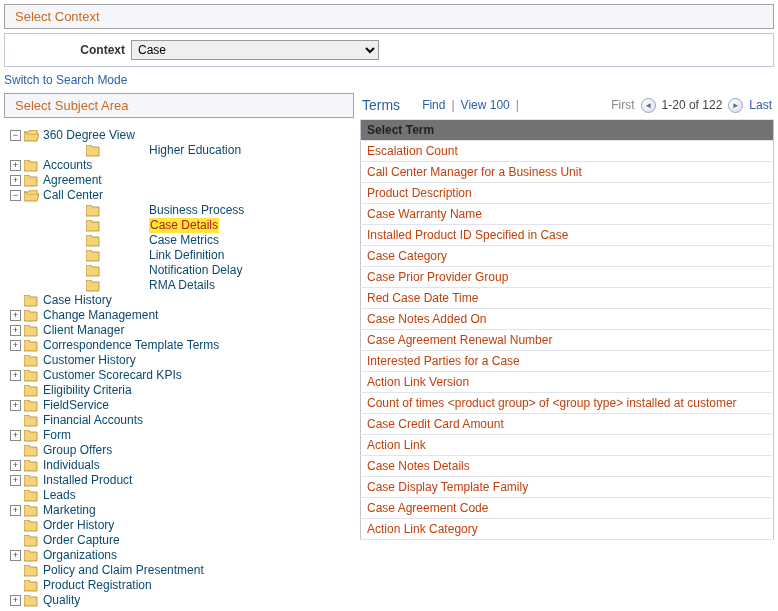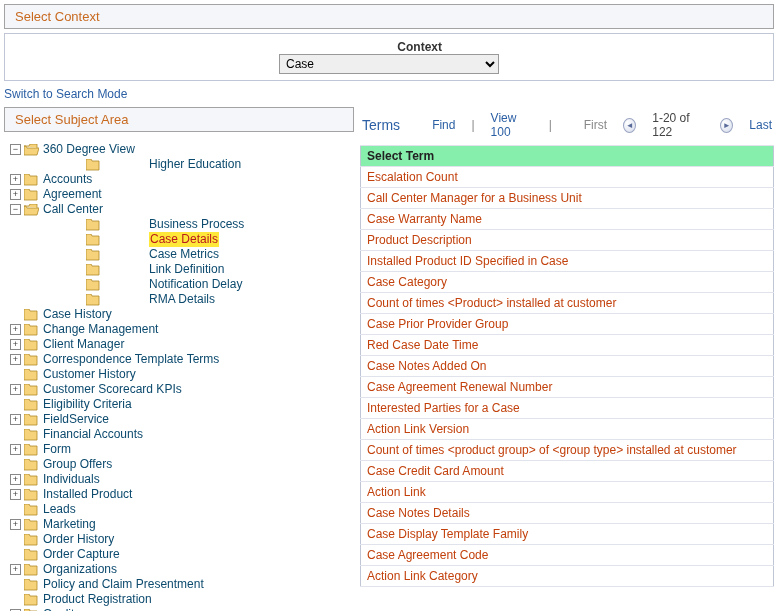--- a/index.html
+++ b/index.html
@@ -23,31 +23,30 @@
     font-size: 13px;
     font-weight: normal;
   }
   .context-row {
     border: 1px solid #c0c6d6;
     background: #fff;
     padding: 6px 8px;
     margin-bottom: 6px;
     display: flex;
     align-items: center;
-    flex-direction: column;
   }
   .context-label {
     font-weight: bold;
     width: 118px;
     text-align: right;
     padding-right: 6px;
   }
   .context-select {
     border: 1px solid #999;
-    width: 220px;
+    width: 248px;
     font-size: 12px;
     height: 20px;
     padding: 1px 2px;
     font-family: inherit;
   }
   .link {
     color: #2b5fa4;
     cursor: pointer;
   }
   .switch-link {
@@ -102,21 +101,21 @@
   .folder svg { display: block; }
   .tree-label { color: #0c4a6e; }
   .tree-label.hl {
     background: #ffe83a;
     color: #b91c1c;
     padding: 0 1px;
   }
   .terms-header {
     display: flex;
     align-items: center;
-    gap: 16px;
+    gap: 6px;
     padding: 4px 2px 6px 2px;
     font-size: 12px;
   }
   .terms-title {
     color: #2b5fa4;
     font-size: 14px;
     margin-right: 16px;
   }
   .sep { color: #888; }
   .nav-spacer { flex: 1; }
@@ -142,21 +141,21 @@
   }
   .terms-table th, .terms-table td {
     border: 1px solid #e0e3ec;
     border-left: none;
     border-right: none;
     text-align: left;
     padding: 3px 6px;
     font-size: 12px;
   }
   .terms-table th {
-    background: #86efac;
+    background: #737373;
     font-weight: bold;
     color: #222;
   }
   .terms-table td { color: #c2410c; cursor: pointer; }
 </style>
 </head>
 <body>
 
 
 
@@ -493,33 +492,30 @@
           </tr>
       </thead>
       <tbody id="terms-body">
           <tr>
             <td>Escalation Count</td>
           </tr>
           <tr>
             <td>Call Center Manager for a Business Unit</td>
           </tr>
           <tr>
+            <td>Product Description</td>
+          </tr>
+          <tr>
             <td>Case Warranty Name</td>
           </tr>
           <tr>
-            <td>Product Description</td>
-          </tr>
-          <tr>
             <td>Installed Product ID Specified in Case</td>
           </tr>
           <tr>
             <td>Case Category</td>
-          </tr>
-          <tr>
-            <td>Count of times &lt;Product&gt; installed at customer</td>
           </tr>
           <tr>
             <td>Case Prior Provider Group</td>
           </tr>
           <tr>
             <td>Red Case Date Time</td>
           </tr>
           <tr>
             <td>Case Notes Added On</td>
           </tr>

